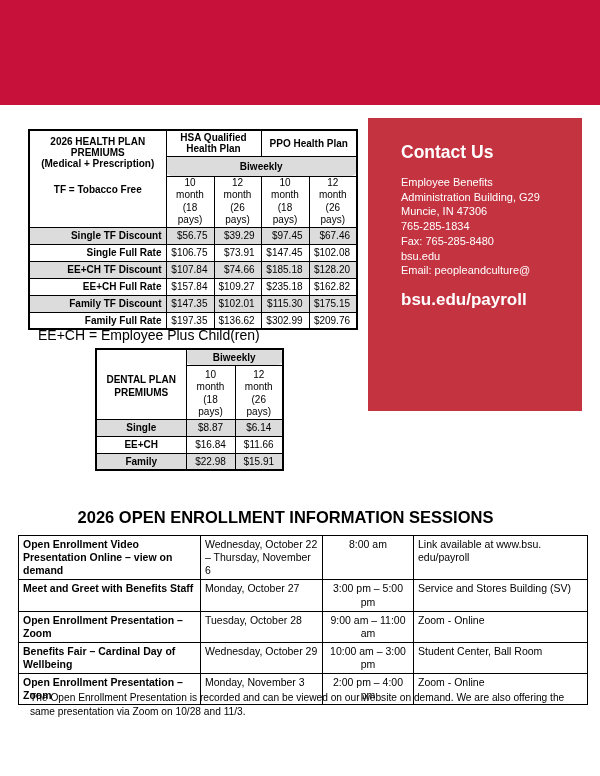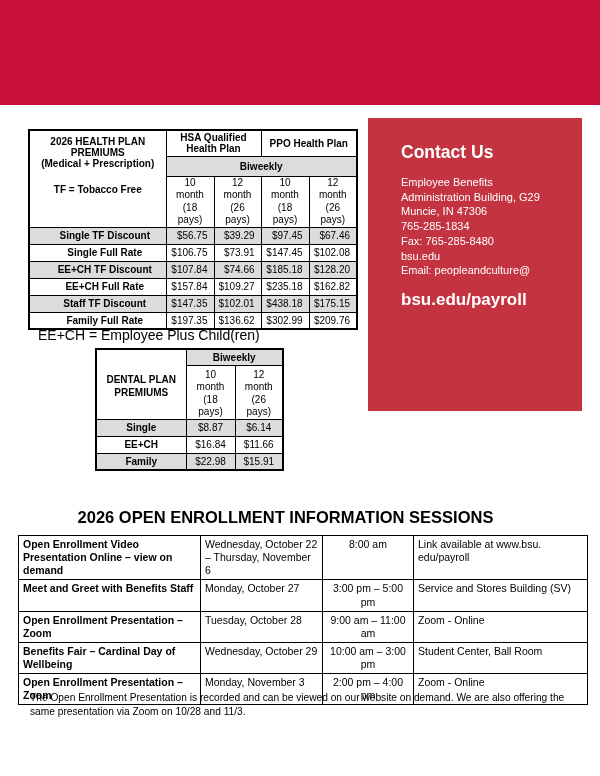--- a/index.html
+++ b/index.html
@@ -8,29 +8,29 @@
     font-family:"Liberation Sans", sans-serif; color:#000;
     -webkit-font-smoothing:antialiased;
   }
   .band { position:absolute; left:0; top:0; width:600px; height:105px; background:var(--band,#C8113A); }
 
   
   table { border-collapse:collapse; table-layout:fixed; }
   td { border:1px solid #000; padding:0 4px; overflow:hidden; }
   .b { font-weight:bold; }
   .c { text-align:center; }
-  .shade { background:var(--shade,#DCDCDC); }
+  .shade { background:var(--shade,#DCDCDC);border-radius:6px; }
 
   
   .health { position:absolute; left:28px; top:129px; width:328px; font-size:10px; border:2px solid #000; }
   .health .corner { vertical-align:top; text-align:center; padding-top:5px; }
   .health .corner .tf { margin-top:15px; }
   .health .months td { vertical-align:middle; line-height:1.25; }
   .health .num { text-align:right; padding-right:6px;margin-top:12px; }
-  .health .lbl { text-align:center; padding-left:18px; }
+  .health .lbl { text-align:right; padding-left:18px; }
 
   
   .eech { position:absolute; left:38px; top:327px; font-size:14px; }
 
   
   .dental { position:absolute; left:95px; top:348px; width:187px; font-size:10px; border:2px solid #000; }
   .dental .corner { vertical-align:bottom; text-align:center; padding-bottom:20px; line-height:1.3; }
   .dental .months td { vertical-align:top; padding-top:3px; line-height:1.25; }
 
   
@@ -122,24 +122,24 @@
     <td class="num">$128.20</td>
   </tr>
   <tr style="height:17px">
     <td class="b lbl">EE+CH Full Rate</td>
     <td class="num">$157.84</td>
     <td class="num">$109.27</td>
     <td class="num">$235.18</td>
     <td class="num">$162.82</td>
   </tr>
   <tr class="shade" style="height:17px">
-    <td class="b lbl">Staff TF Discount</td>
+    <td class="b lbl">Family TF Discount</td>
     <td class="num">$147.35</td>
     <td class="num">$102.01</td>
-    <td class="num">$438.18</td>
+    <td class="num">$115.30</td>
     <td class="num">$175.15</td>
   </tr>
   <tr style="height:17px">
     <td class="b lbl">Family Full Rate</td>
     <td class="num">$197.35</td>
     <td class="num">$136.62</td>
     <td class="num">$302.99</td>
     <td class="num">$209.76</td>
   </tr>
   </tbody>

